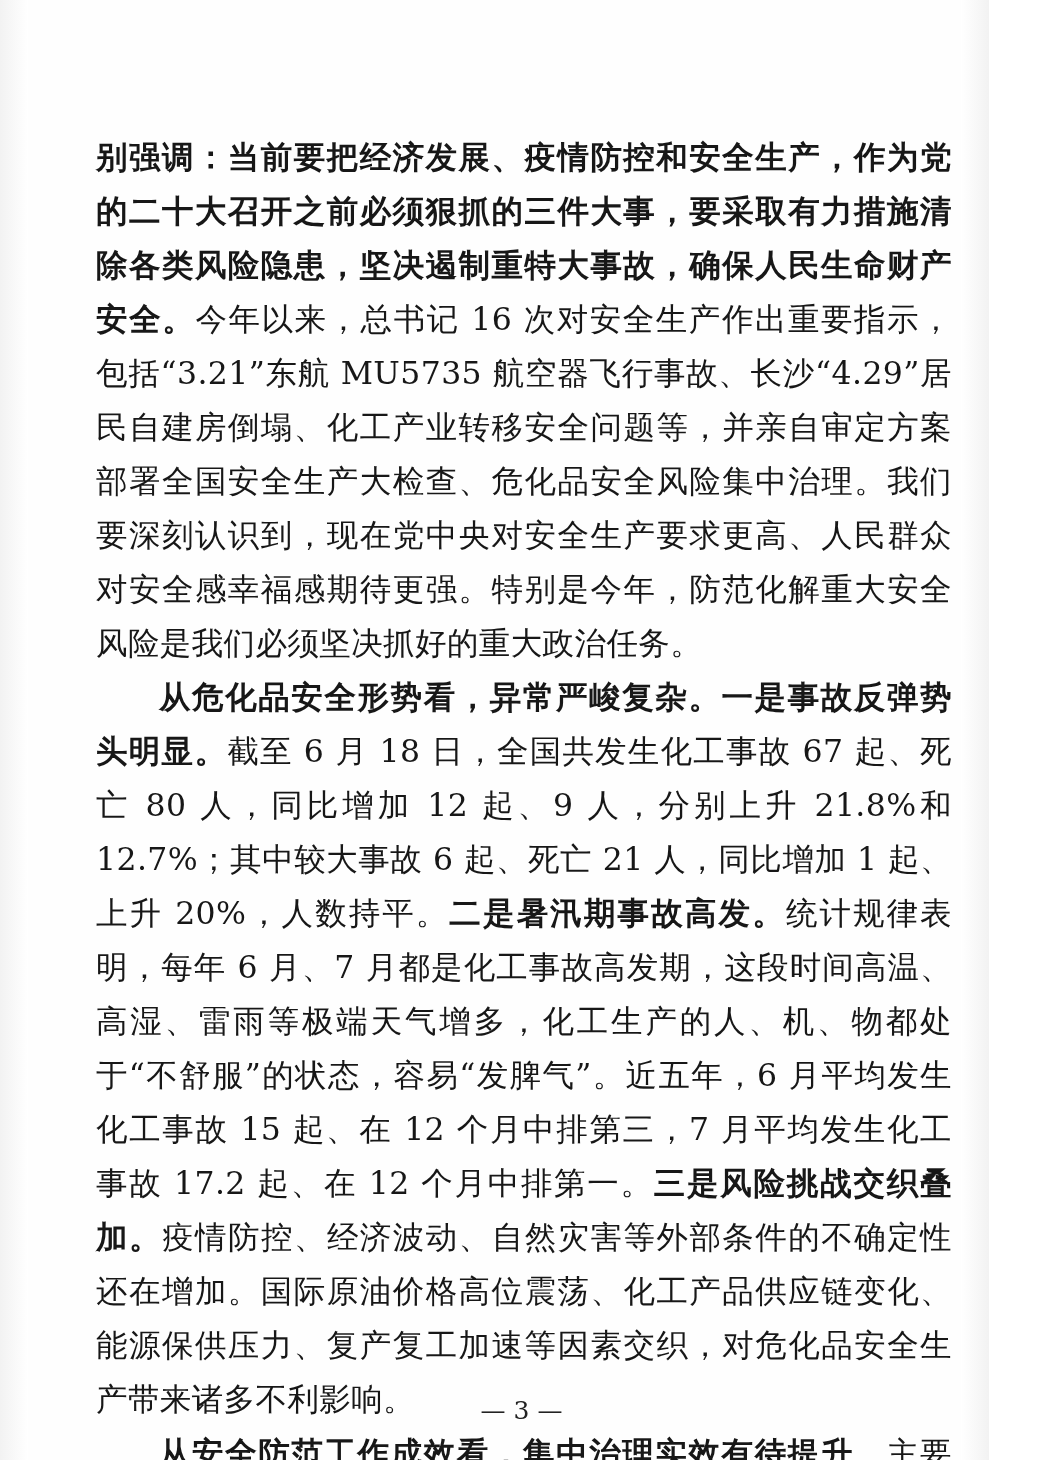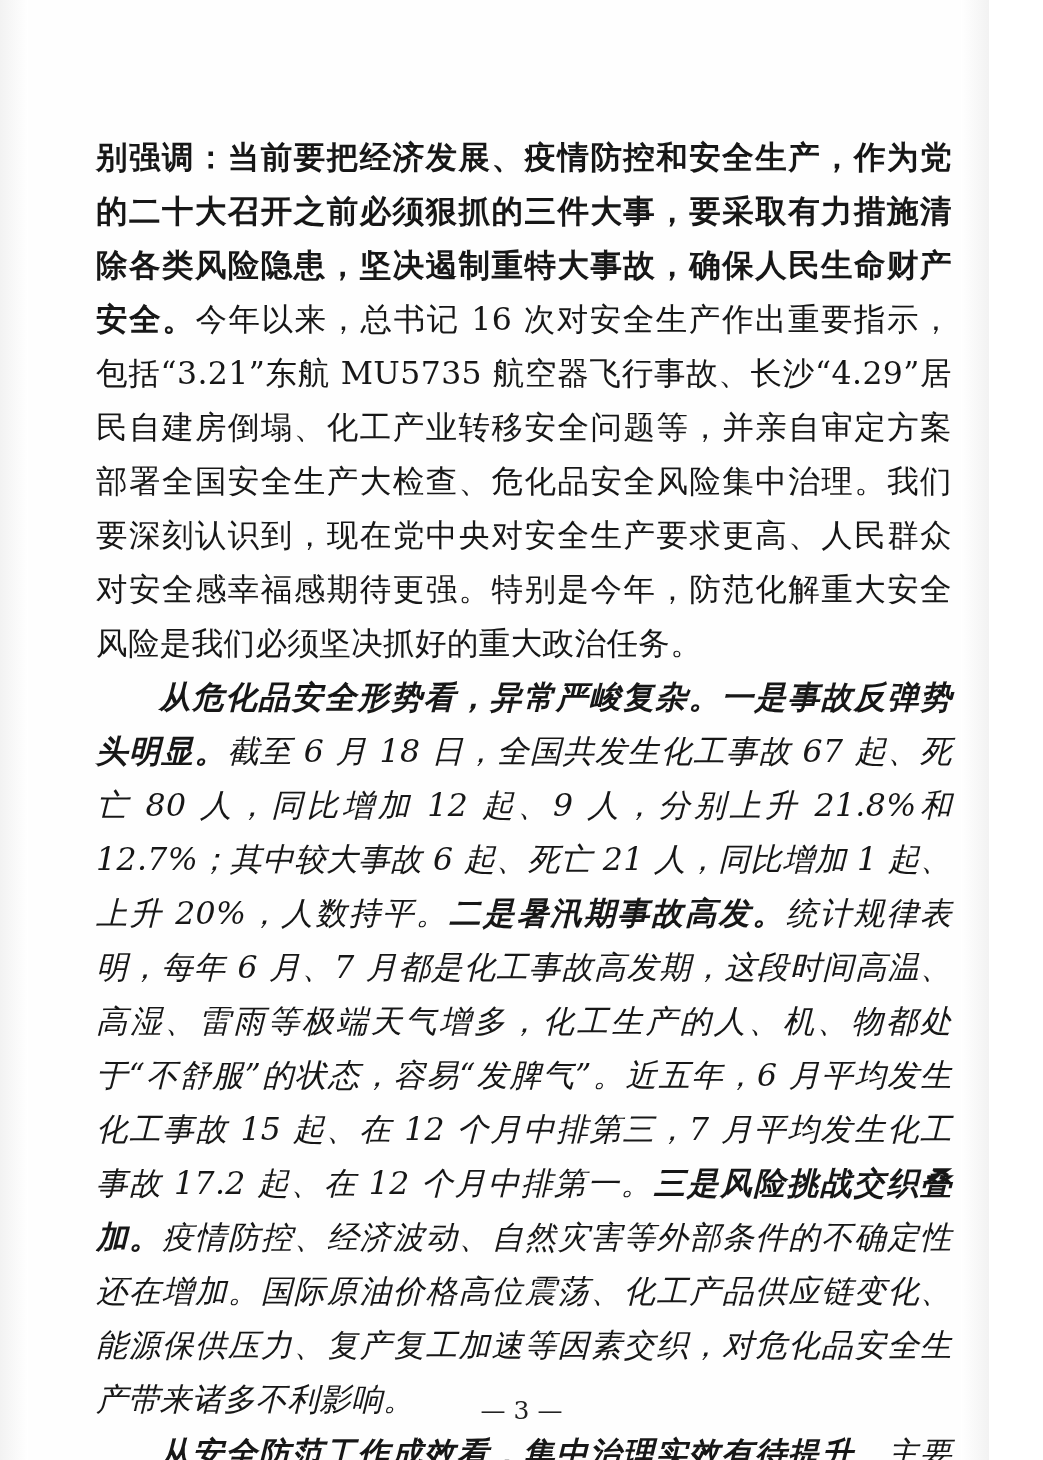--- a/index.html
+++ b/index.html
@@ -34,21 +34,20 @@
     line-height: 54px;
     letter-spacing: 0.4px;
     text-align: justify;
     text-justify: inter-ideograph;
     margin: 0 0 0 0;
     color: #171717;
     font-family: "DejaVu Serif", "Liberation Serif", serif;
   }
   .para.indent {
     text-indent: 63px;
-    font-style: italic;
   }
   .bold {
     font-weight: bold;
     letter-spacing: 0.5px;
   }
   .footer {
     position: absolute;
     left: 0;
     top: 1396px;
     width: 1043px;

